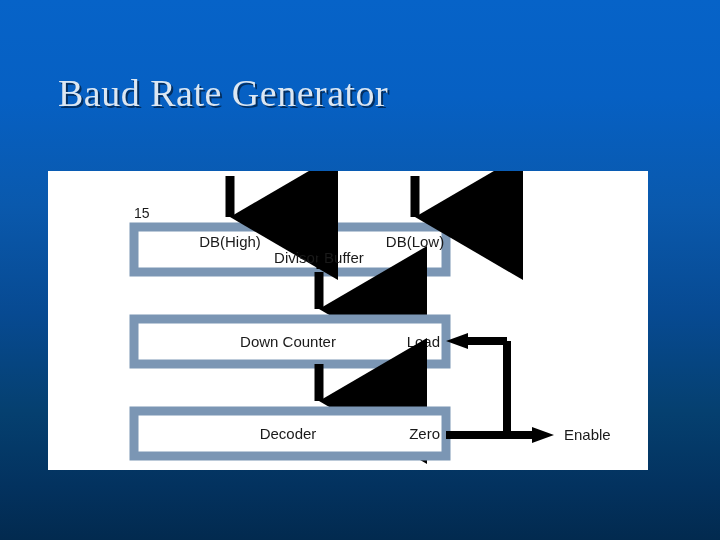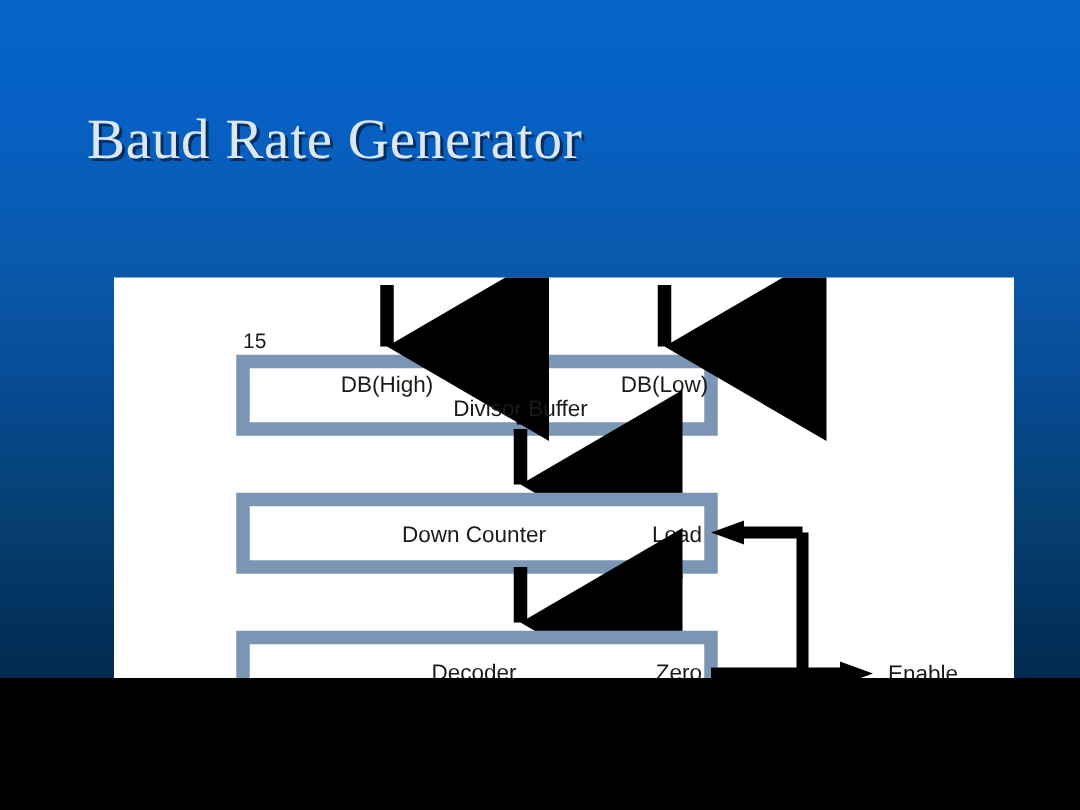--- a/index.html
+++ b/index.html
@@ -4,21 +4,21 @@
 <title>Baud Rate Generator</title>
 <style>
   html, body {
     margin: 0;
     padding: 0;
     background: #000;
   }
   #slide {
     position: relative;
     width: 720px;
-    height: 452px;
+    height: 540px;
     overflow: hidden;
     background: linear-gradient(180deg,
         #0663c8 0%,
         #0660c3 18%,
         #0a59ad 38%,
         #074a92 58%,
         #054070 76%,
         #03325f 90%,
         #022a4f 100%);
     font-family: "Liberation Sans", sans-serif;
@@ -35,25 +35,24 @@
     letter-spacing: 0.5px;
     color: #dce7f2;
     text-shadow: 2px 2px 0 rgba(2, 34, 70, 0.80);
     white-space: nowrap;
   }
 
   
   #diagram-panel {
     position: absolute;
     left: 48px;
-    top: 185px;
+    top: 171px;
     width: 600px;
     height: 299px;
     background: #ffffff;
-    margin-left: 28px;
   }
   #diagram-svg {
     display: block;
     width: 600px;
     height: 299px;
   }
 
   .blk-fill   { fill: #ffffff; }
   .blk-stroke { stroke: #7b96b4; stroke-width: 9; fill: none; }
   .wire       { stroke: #000000; fill: none; }

